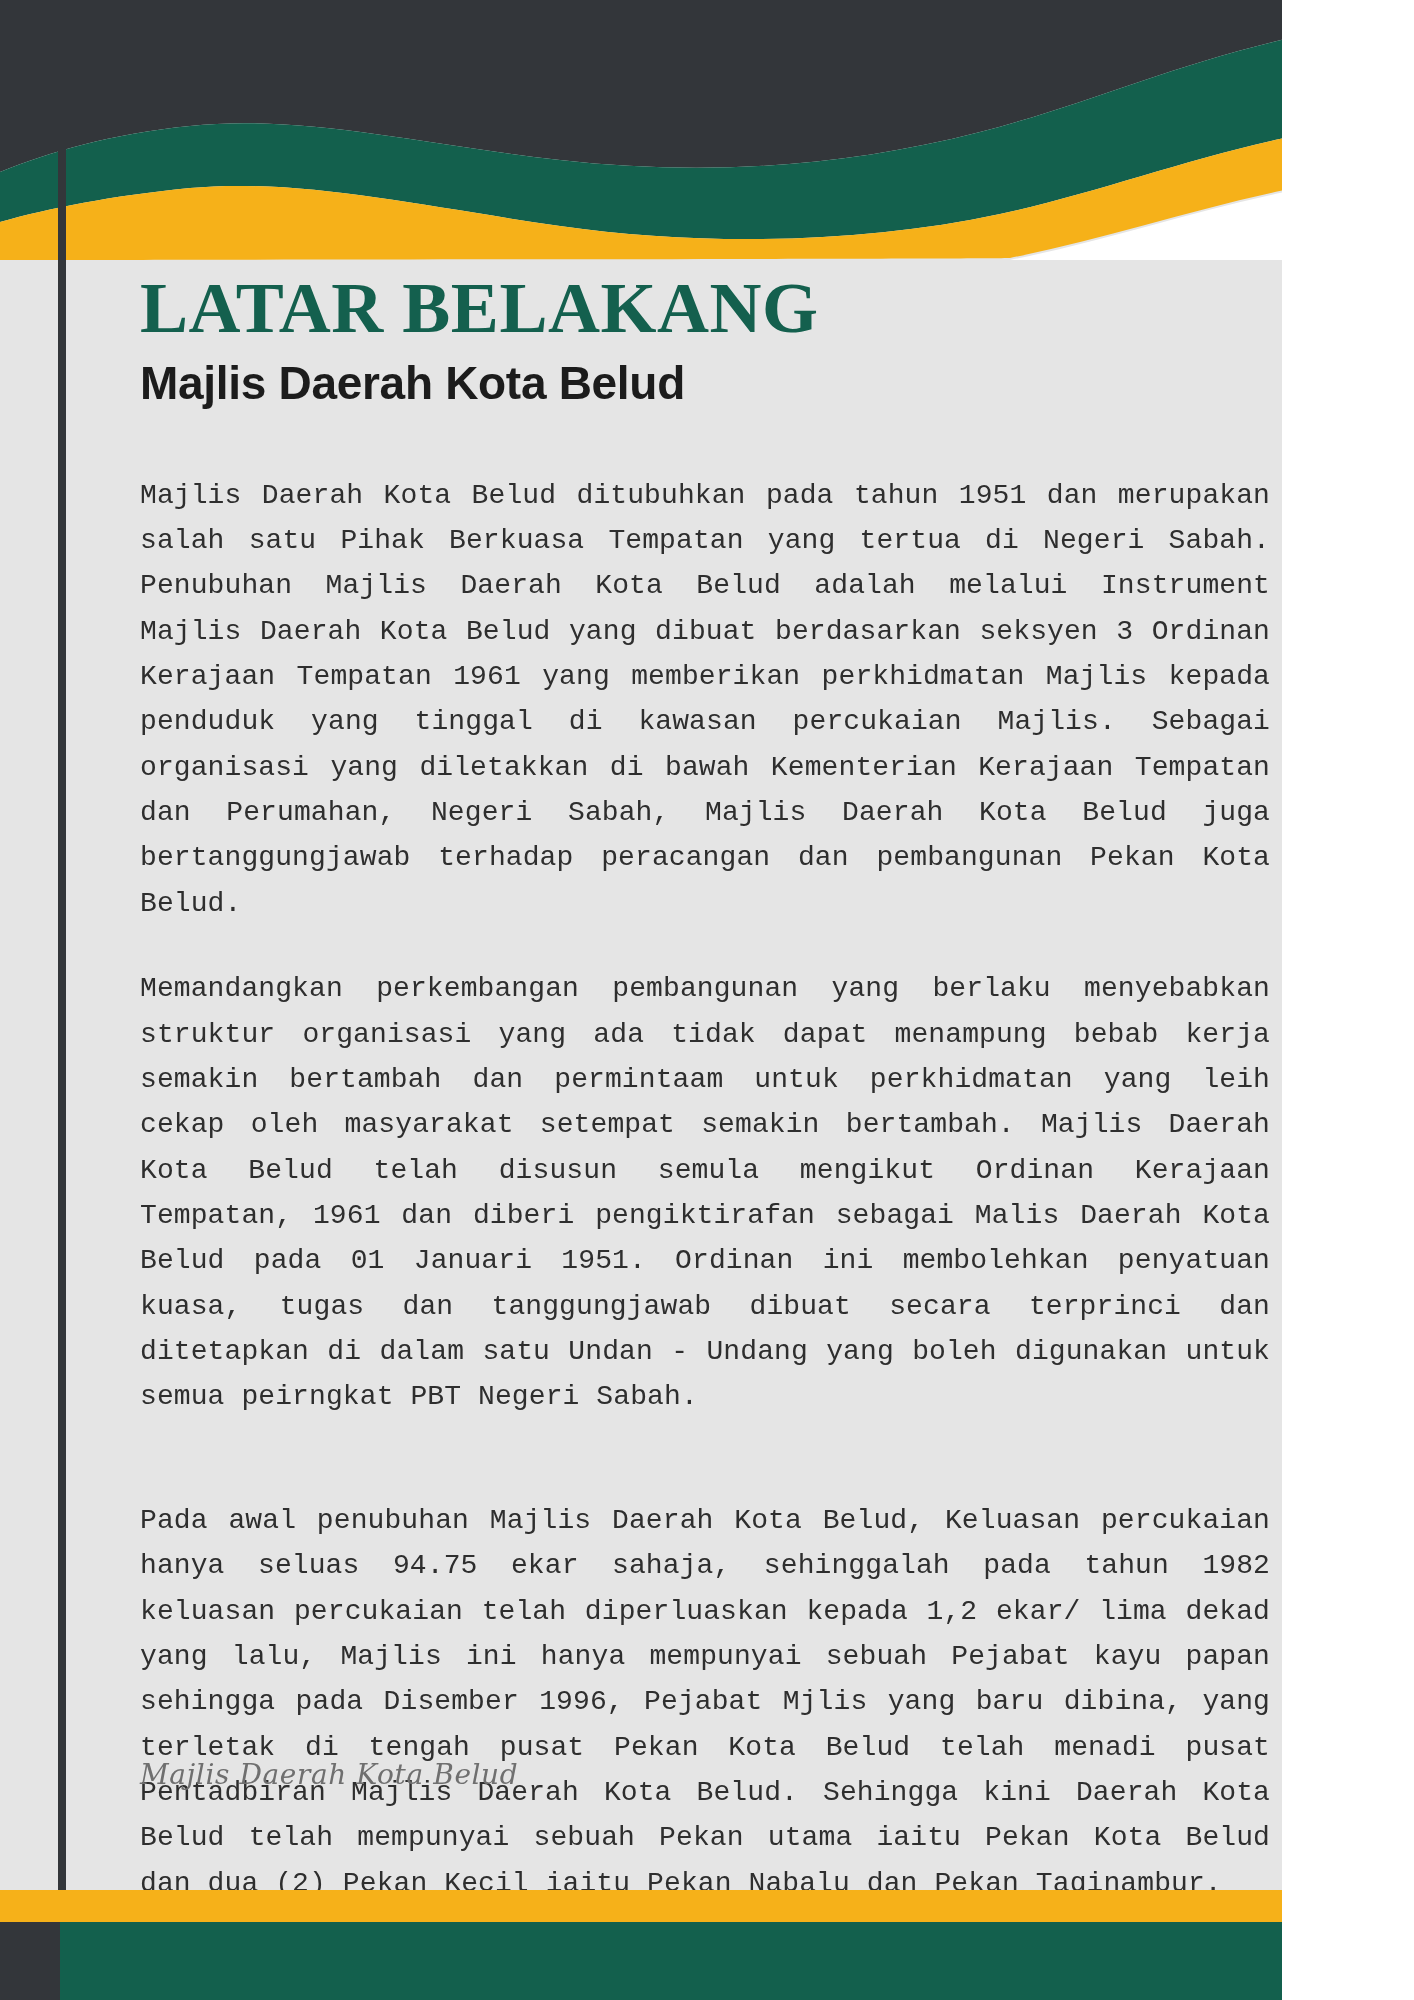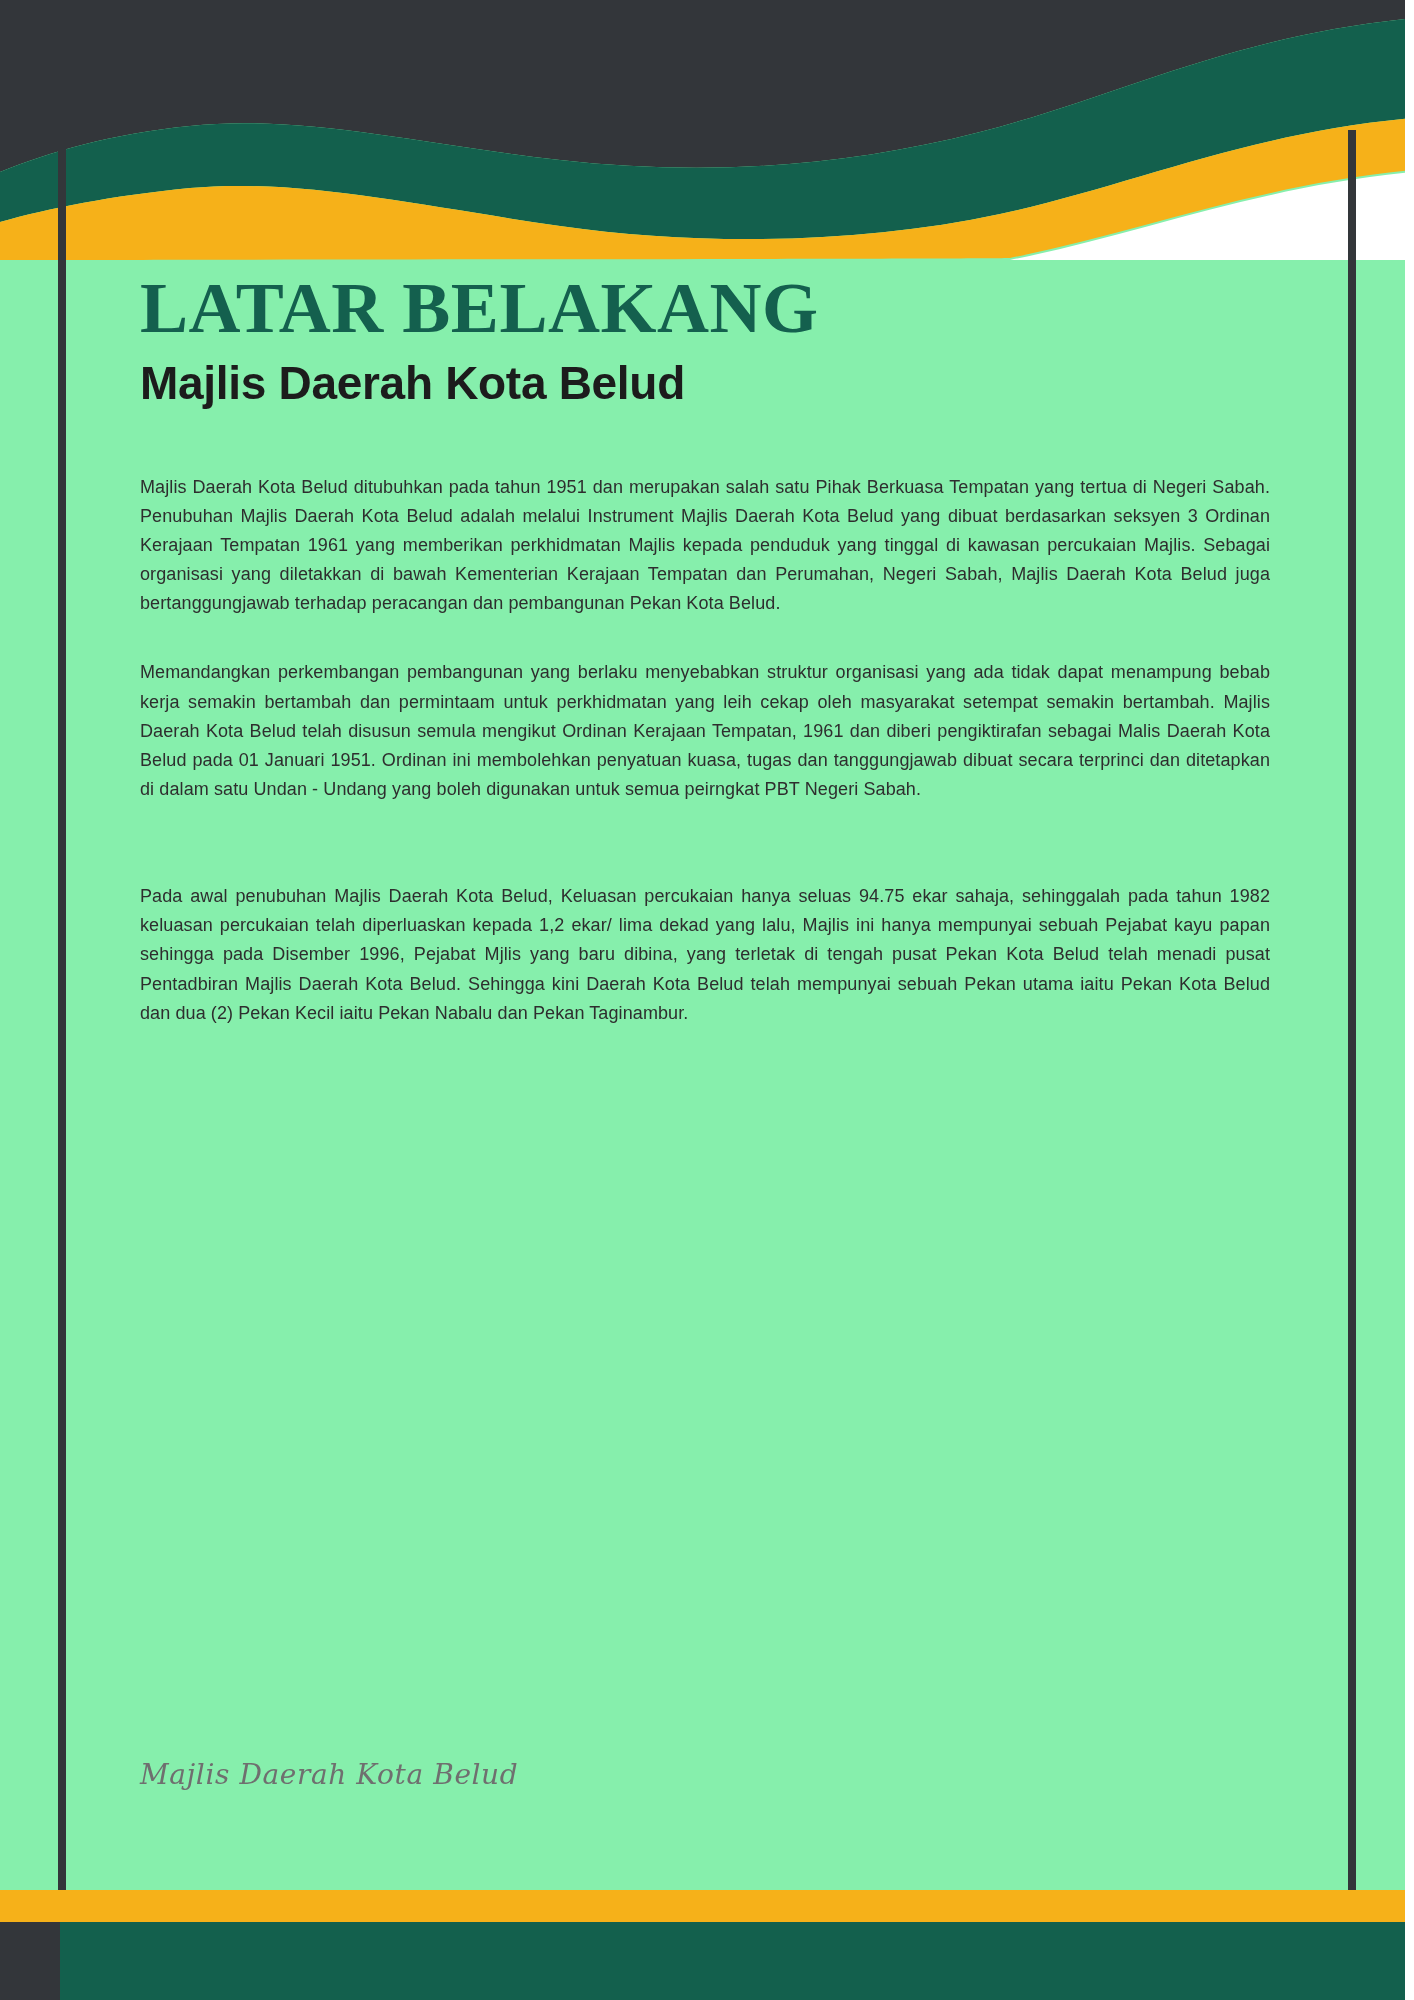--- a/index.html
+++ b/index.html
@@ -4,24 +4,24 @@
 <style>
   * { box-sizing: border-box; }
   html, body {
     margin: 0; padding: 0;
     width: 1414px; height: 2000px;
     background: #ffffff;
     font-family: "Liberation Sans", sans-serif;
   }
   #page {
     position: relative;
-    width: 1405px;
+    width: 1282px;
     height: 2000px;
     overflow: hidden;
-    background: #86efac;
+    background: #e5e5e5;
   }
 
   
   .top-deco {
     position: absolute;
     top: 0; left: 0;
     width: 1414px;
     height: 260px;
     overflow: hidden;
   }
@@ -92,22 +92,22 @@
     font-size: 46px;
     line-height: 1.1;
     color: #1c1c1c;
     letter-spacing: -0.3px;
   }
   .body-copy {
     margin-top: 64px;
   }
   .body-copy p {
     margin: 18px 0 40px 0;
-    font-family: Liberation Sans, sans-serif;
-    font-size: 18px;
+    font-family: Liberation Mono, monospace;
+    font-size: 28px;
     line-height: 1.62;
     color: #2e2e2e;
     text-align: justify;
     text-justify: inter-word;
     letter-spacing: 0.1px;
   }
   .body-copy p.gap-extra { margin-bottom: 78px; }
   .body-copy p:last-child { margin-bottom: 0; }
 
   

